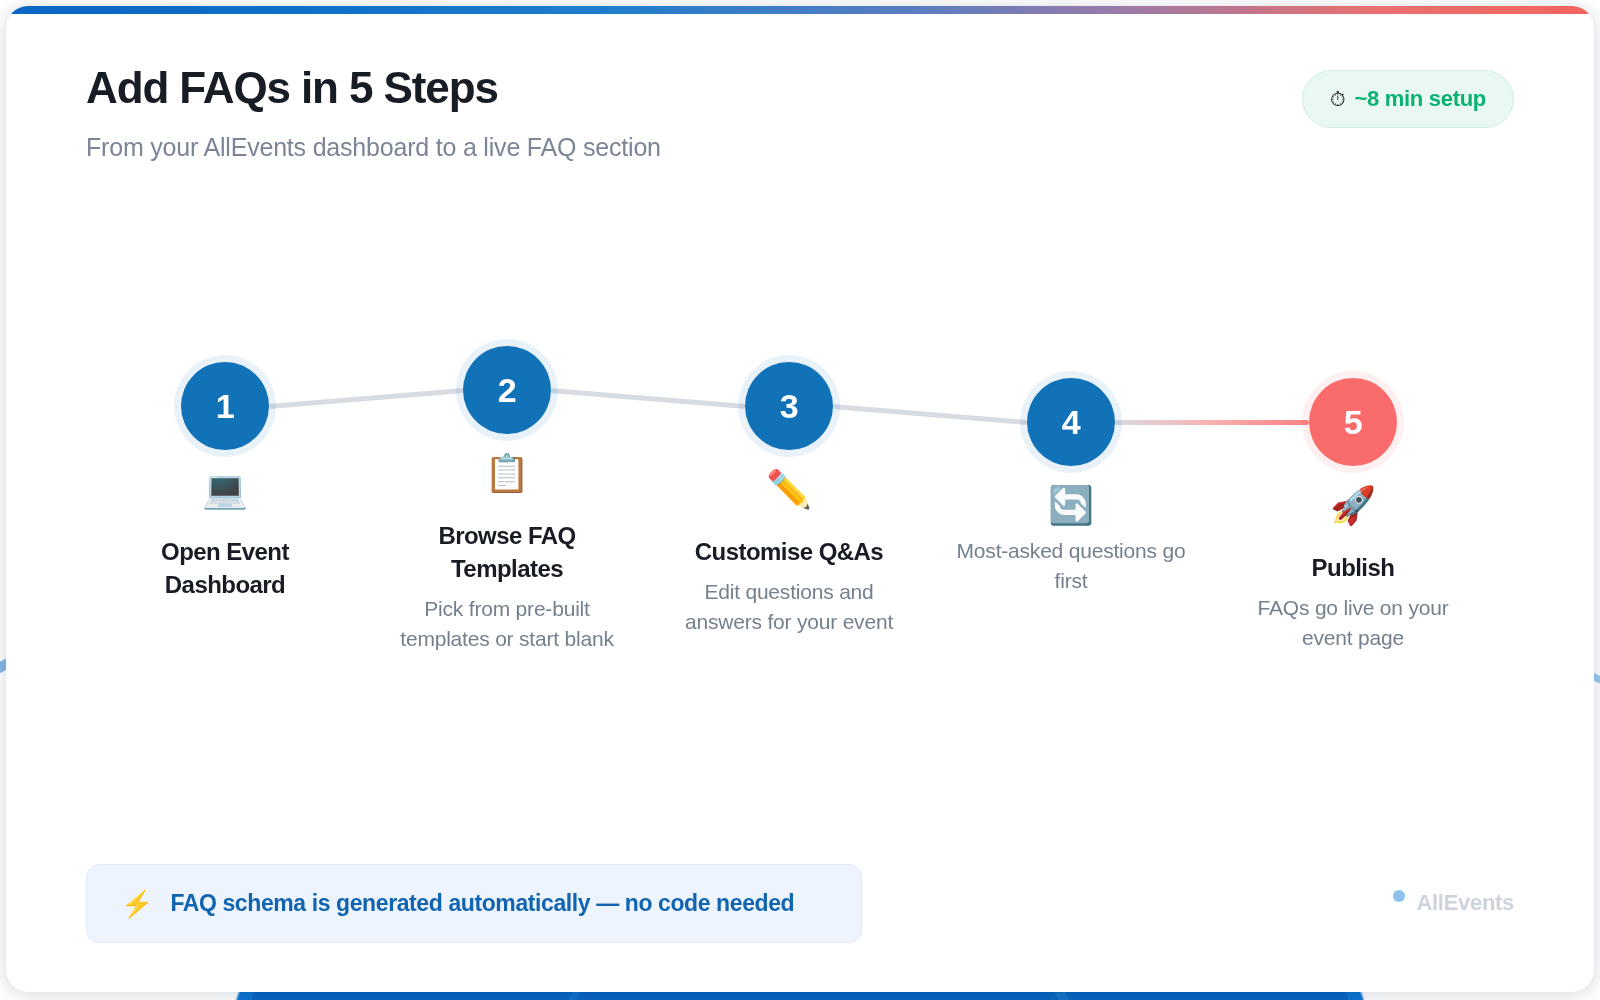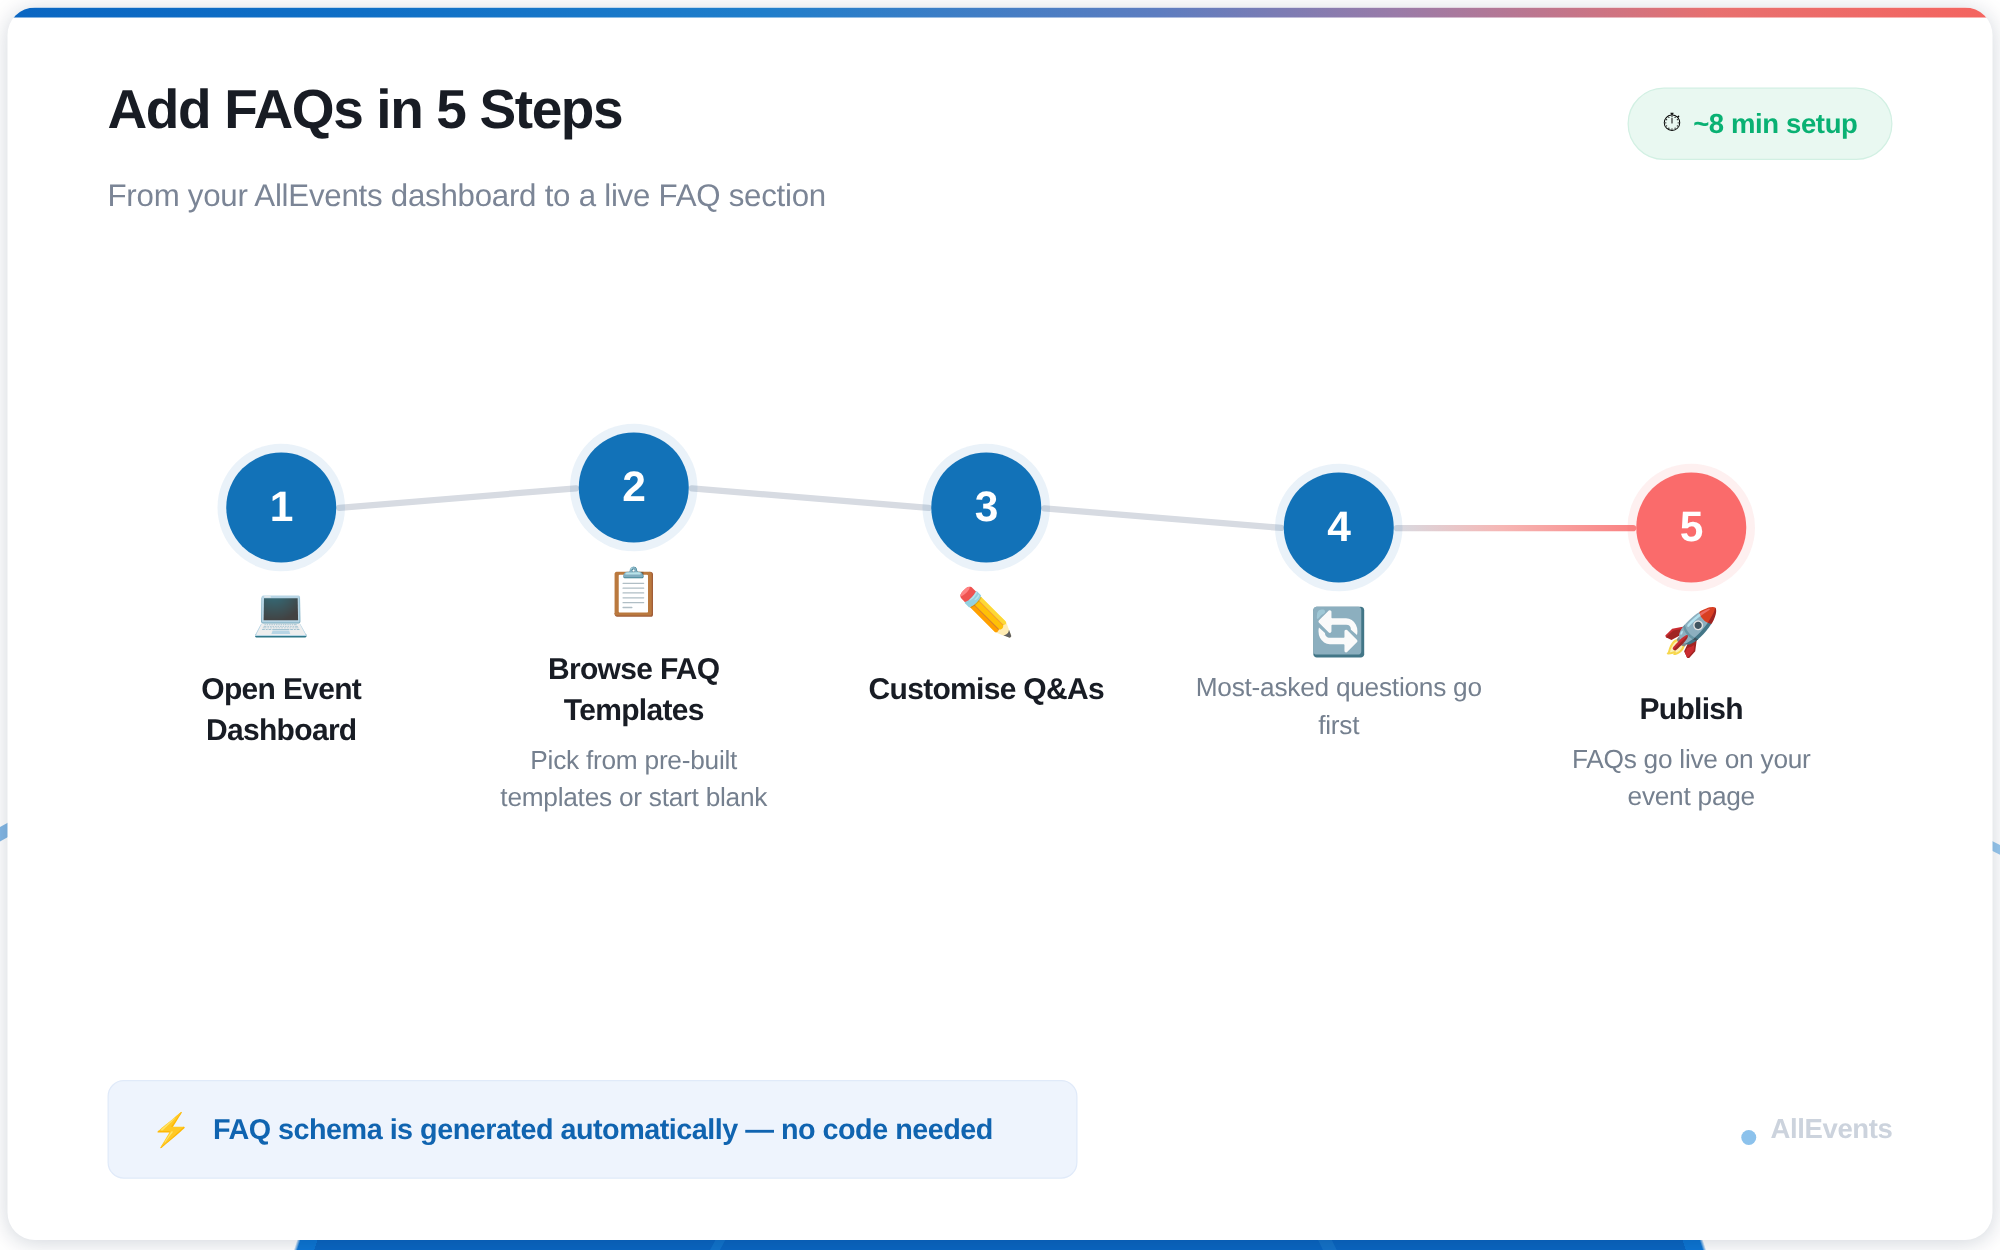--- a/index.html
+++ b/index.html
@@ -72,21 +72,21 @@
     height: 120px;
   }
   #page-title {
     font-size: 44px;
     font-weight: 800;
     letter-spacing: -1.1px;
     color: #181c24;
     line-height: 1.1;
   }
   #page-subtitle {
-    margin-top: 31px;
+    margin-top: 21px;
     font-size: 25px;
     font-weight: 400;
     color: #7b8596;
     letter-spacing: -0.2px;
   }
   #setup-badge {
     position: absolute;
     right: 0; top: 6px;
     display: flex;
     align-items: center;
@@ -185,21 +185,21 @@
   #footnote .foot-label {
     font-size: 23px;
     font-weight: 700;
     color: #1064b0;
     letter-spacing: -0.4px;
   }
   #brand {
     position: absolute;
     right: 80px; top: 884px;
     display: flex;
-    align-items: flex-end;
+    align-items: flex-start;
     gap: 11px;
   }
   #brand .brand-dot {
     width: 12px; height: 12px;
     border-radius: 50%;
     background: #8cc2ec;
   }
   #brand .brand-label {
     font-size: 22px;
     font-weight: 700;
@@ -239,20 +239,21 @@
       <div class="step" style="left: 383px; top: 40px;">
         <div class="step-badge blue">2</div>
         <div class="step-emoji">📋</div>
         <div class="step-title">Browse FAQ Templates</div>
         <div class="step-desc">Pick from pre-built templates or start blank</div>
       </div>
       <div class="step" style="left: 665px; top: 56px;">
         <div class="step-badge blue">3</div>
         <div class="step-emoji">✏️</div>
         <div class="step-title">Customise Q&amp;As</div>
+        <div class="step-desc">Edit questions and answers for your event</div>
       </div>
       <div class="step" style="left: 947px; top: 72px;">
         <div class="step-badge blue">4</div>
         <div class="step-emoji">🔄</div>
         <div class="step-desc">Most-asked questions go first</div>
       </div>
       <div class="step" style="left: 1229px; top: 72px;">
         <div class="step-badge red">5</div>
         <div class="step-emoji">🚀</div>
         <div class="step-title">Publish</div>

